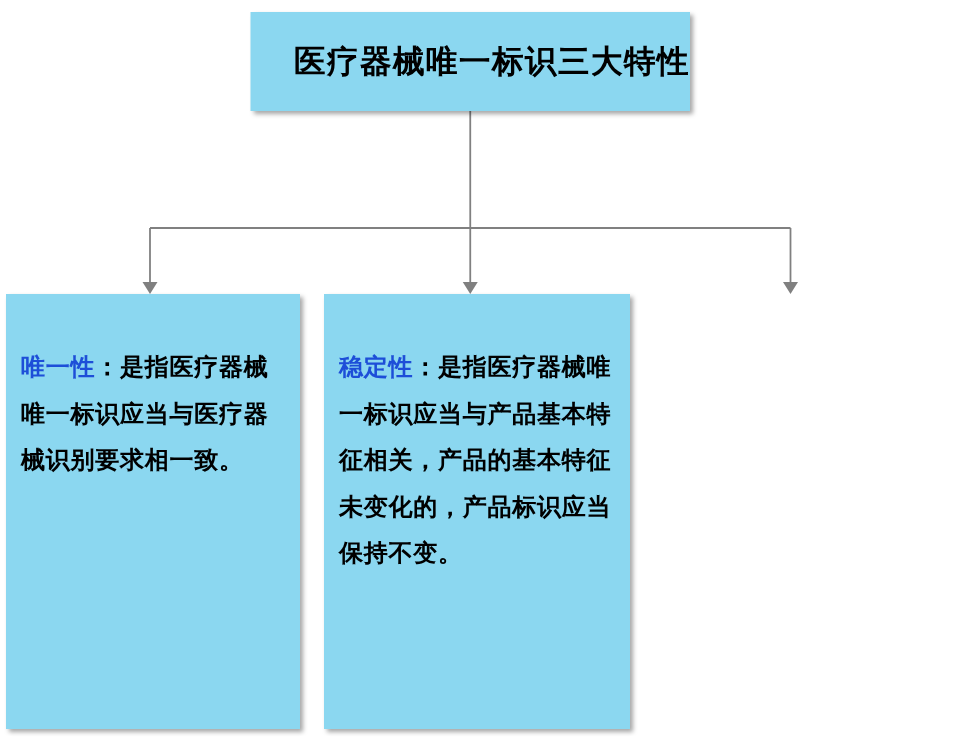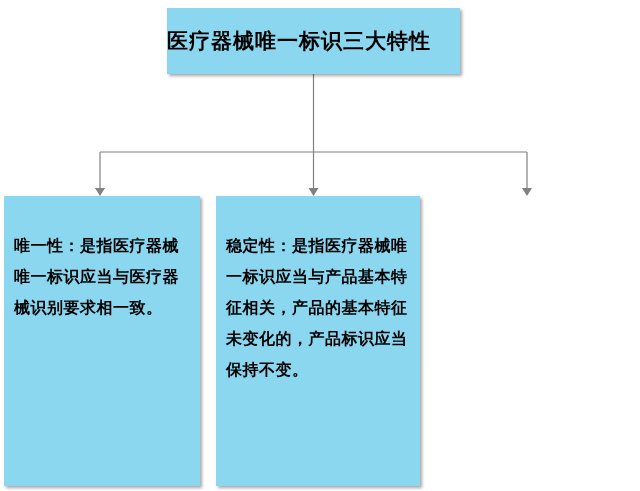--- a/index.html
+++ b/index.html
@@ -21,21 +21,21 @@
     box-sizing: border-box;
     box-shadow: 2px 2px 3px rgba(0,0,0,0.35);
   }
   #root-node {
     left: 167px;
     top: 8px;
     width: 293px;
     height: 66px;
     display: flex;
     align-items: center;
-    justify-content: flex-start;
+    justify-content: flex-end;
   }
   #root-label {
     font-size: 21px;
     font-weight: bold;
     color: #000000;
     letter-spacing: 1px;
     white-space: nowrap;
   }
   .child-node {
     padding: 34px 10px 10px 10px;
@@ -60,21 +60,21 @@
   }
   .child-text {
     font-size: 16px;
     line-height: 31px;
     color: #000000;
     font-weight: bold;
     letter-spacing: 0.5px;
     word-break: break-all;
   }
   .child-term {
-    color: #000000;
+    color: #1d4ed8;
     font-weight: bold;
     margin-top: 43px;
   }
   svg.connectors {
     position: absolute;
     left: 0;
     top: 0;
     width: 640px;
     height: 491px;
     pointer-events: none;

